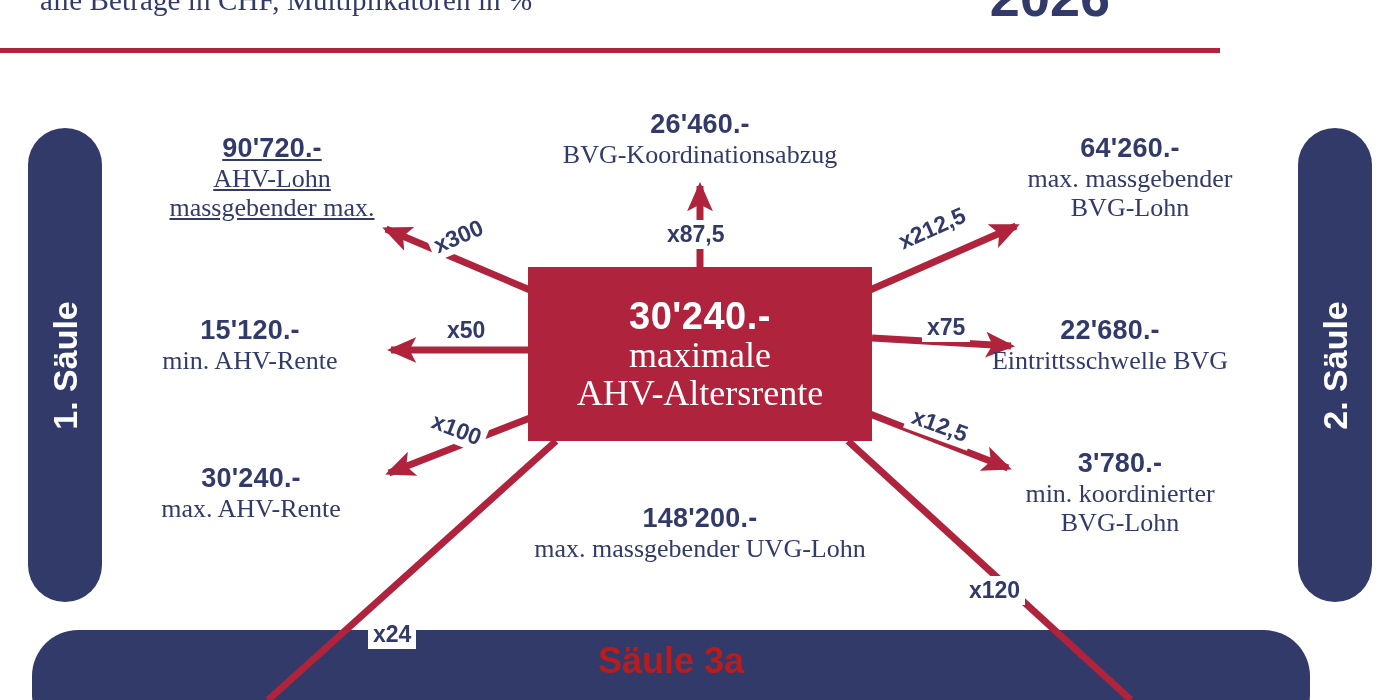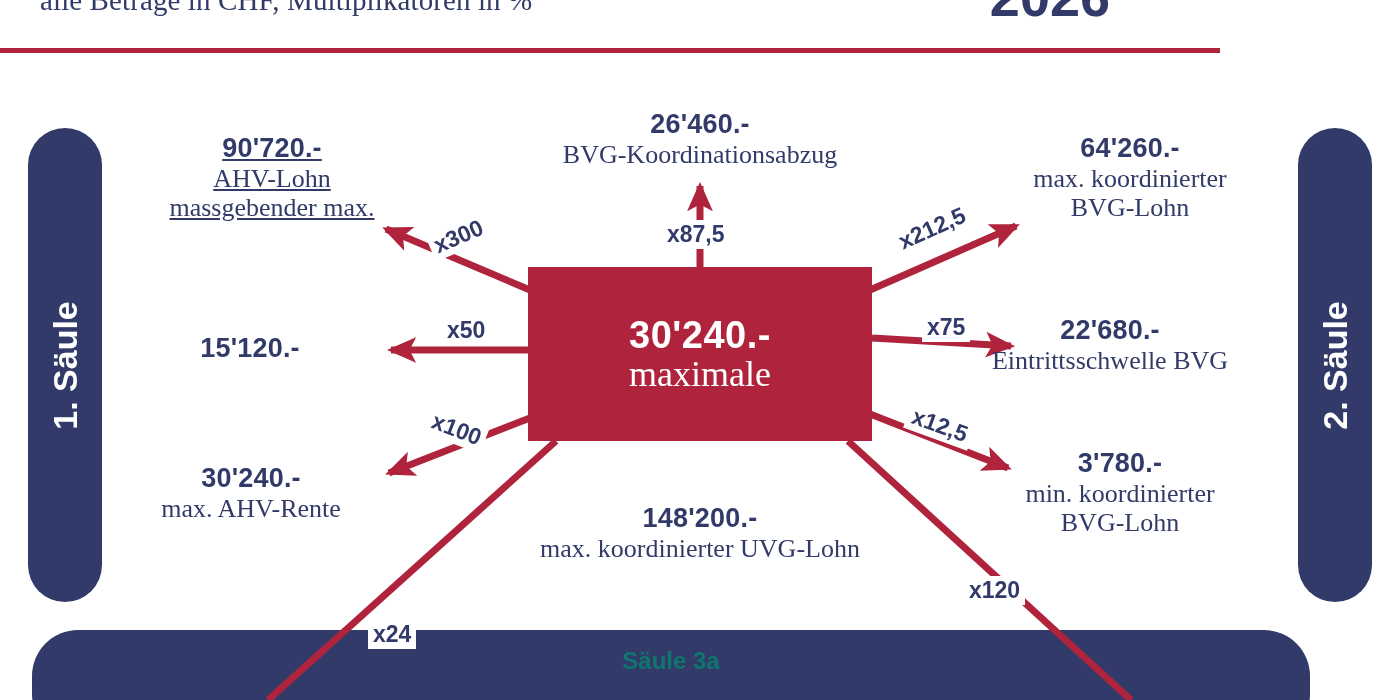--- a/index.html
+++ b/index.html
@@ -67,22 +67,22 @@
     width: 1278px; height: 110px;
     background: #313A68;
     border-radius: 46px;
     z-index: 1;
   }
   .bottom-bar-label {
     position: absolute;
     left: 32px; top: 630px;
     width: 1278px; height: 62px;
     display: flex; align-items: center; justify-content: center;
-    color: #0f766e;
-    font-size: 24px;
+    color: #b91c1c;
+    font-size: 36px;
     font-weight: bold;
     font-family: "Liberation Sans", "DejaVu Sans", sans-serif;
     z-index: 3;
   }
 
   
   #connectors {
     position: absolute;
     left: 0; top: 0;
     width: 1400px; height: 700px;
@@ -190,67 +190,69 @@
     <line x1="870" y1="414" x2="1008" y2="468" stroke="#AF243C" stroke-width="7" marker-end="url(#ah)"></line>
 
     <line x1="556" y1="441" x2="268" y2="700" stroke="#AF243C" stroke-width="7"></line>
 
     <line x1="848" y1="441" x2="1131" y2="700" stroke="#AF243C" stroke-width="7"></line>
   </svg>
 
   <div class="center-node">
     <span class="center-amount">30'240.-</span>
     <span class="center-desc">maximale</span>
+    <span class="center-desc">AHV-Altersrente</span>
   </div>
 
   <div class="node" style="left:497px; top:109px; width:406px;">
     <span class="amount">26'460.-</span>
     <span class="desc">BVG-Koordinationsabzug</span>
   </div>
   <div class="mult" style="left:662px; top:220px;text-align:right;">x87,5</div>
 
   <div class="node" style="left:117px; top:133px; width:310px;text-decoration:underline;">
     <span class="amount">90'720.-</span>
     <span class="desc">AHV-Lohn</span>
     <span class="desc">massgebender max.</span>
   </div>
   <div class="mult" style="left:428px; top:222px; transform:rotate(-23deg);">x300</div>
 
-  <div class="node" style="left:120px; top:333px; width:260px;">
+  <div class="node" style="left:120px; top:315px; width:260px;">
     <span class="amount">15'120.-</span>
+    <span class="desc">min. AHV-Rente</span>
   </div>
   <div class="mult" style="left:442px; top:316px;">x50</div>
 
   <div class="node" style="left:120px; top:463px; width:262px;">
     <span class="amount">30'240.-</span>
     <span class="desc">max. AHV-Rente</span>
   </div>
   <div class="mult" style="left:426px; top:415px; transform:rotate(21deg);">x100</div>
 
   <div class="node" style="left:975px; top:133px; width:310px;">
     <span class="amount">64'260.-</span>
-    <span class="desc">max. koordinierter</span>
+    <span class="desc">max. massgebender</span>
     <span class="desc">BVG-Lohn</span>
   </div>
   <div class="mult" style="left:892px; top:214px; transform:rotate(-24deg);">x212,5</div>
 
   <div class="node" style="left:955px; top:315px; width:310px;">
     <span class="amount">22'680.-</span>
     <span class="desc">Eintrittsschwelle BVG</span>
   </div>
   <div class="mult" style="left:922px; top:313px;">x75</div>
 
   <div class="node" style="left:975px; top:448px; width:290px;">
     <span class="amount">3'780.-</span>
     <span class="desc">min. koordinierter</span>
     <span class="desc">BVG-Lohn</span>
   </div>
   <div class="mult" style="left:906px; top:411px; transform:rotate(20deg);">x12,5</div>
 
   <div class="node" style="left:480px; top:503px; width:440px;">
     <span class="amount">148'200.-</span>
-    <span class="desc">max. koordinierter UVG-Lohn</span>
+    <span class="desc">max. massgebender UVG-Lohn</span>
   </div>
 
   <div class="mult" style="left:368px; top:576px;margin-top:44px;">x24</div>
   <div class="mult" style="left:964px; top:576px;">x120</div>
 
 </div>
 
 </body></html>

